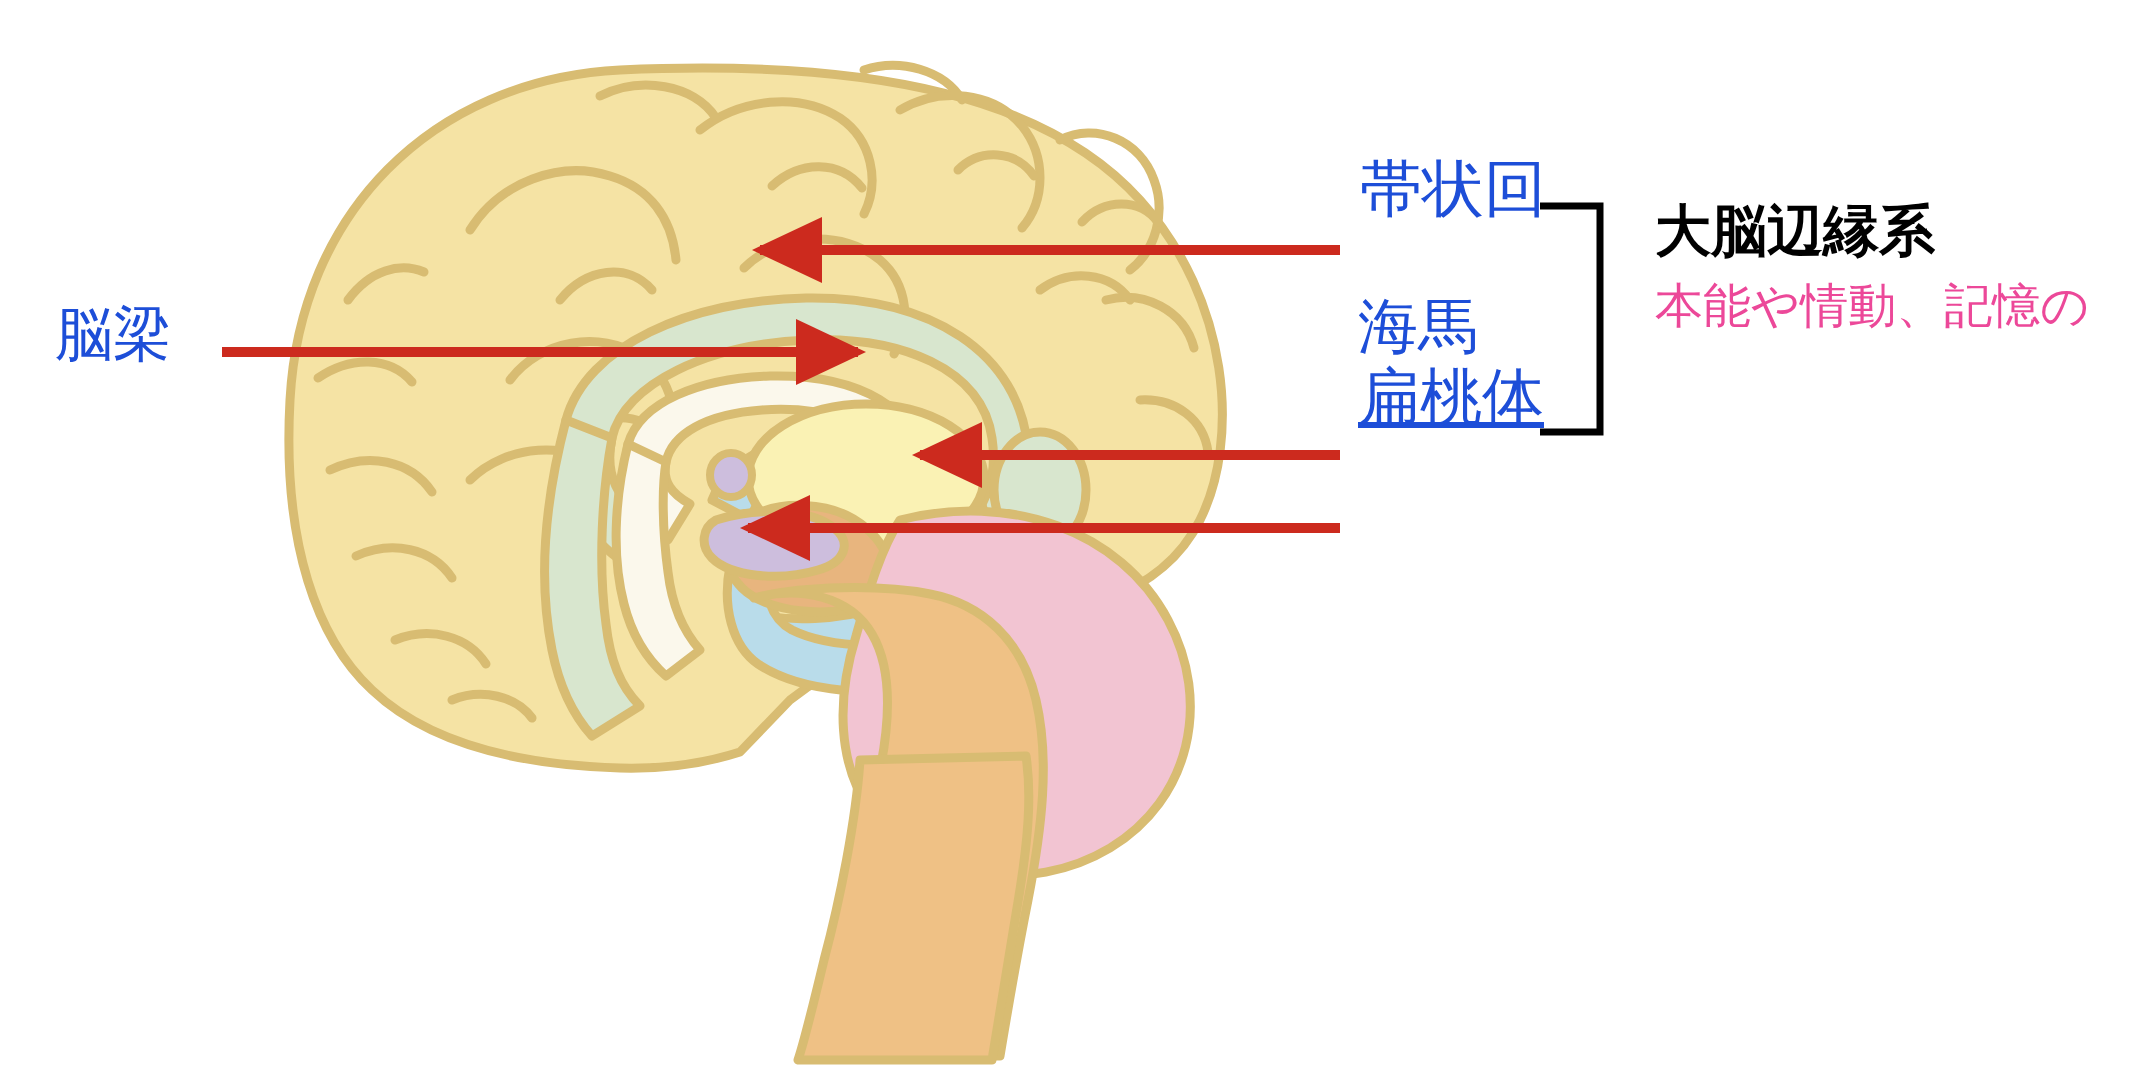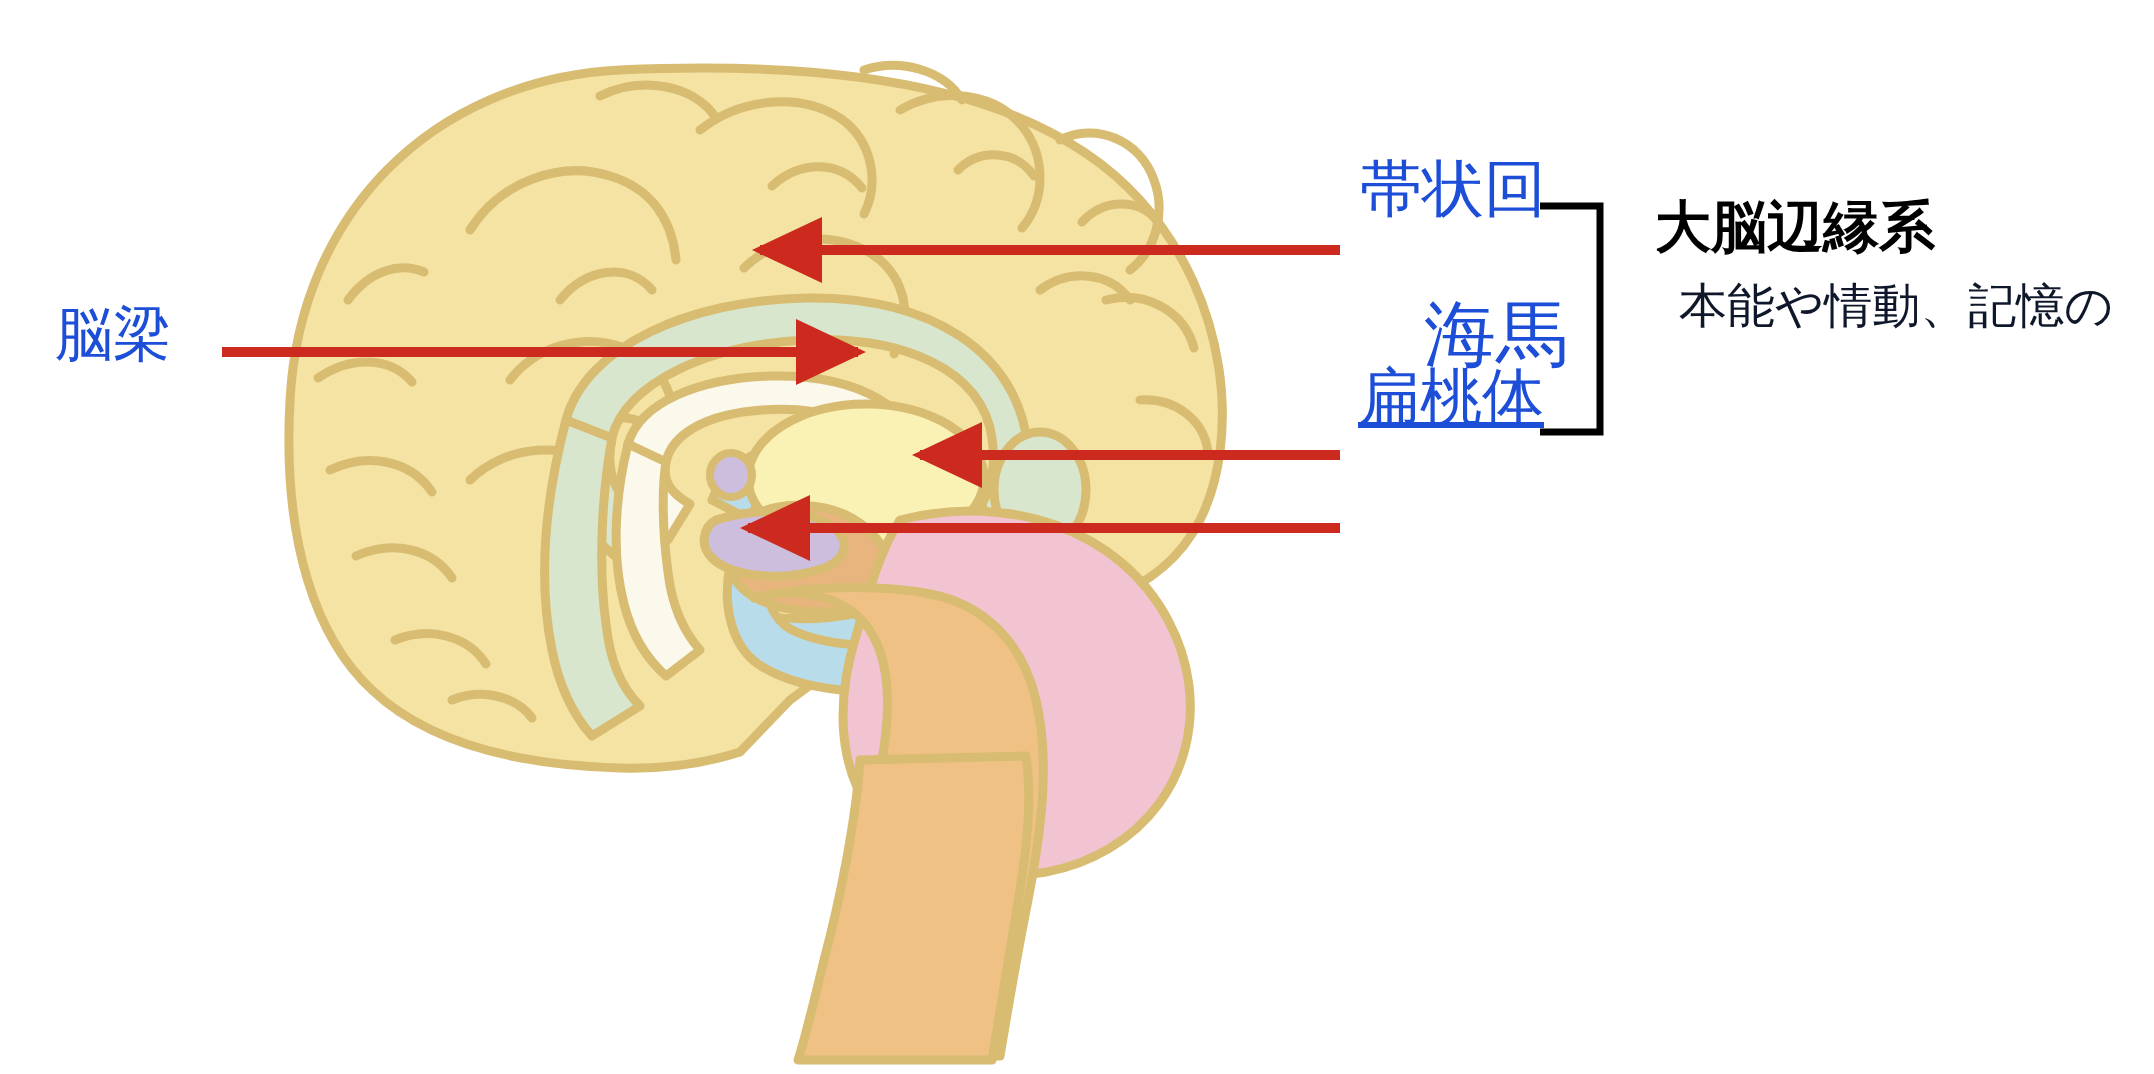--- a/index.html
+++ b/index.html
@@ -35,51 +35,49 @@
     left: 55px;
     top: 300px;
     font-size: 58px;
   }
   #label-cingulate {
     left: 1360px;
     top: 152px;
     font-size: 62px;
   }
   #label-hippocampus {
-    left: 1424px;
+    left: 1358px;
     top: 292px;
-    font-size: 72px;
+    font-size: 60px;
   }
   #label-amygdala {
     left: 1358px;
     top: 360px;
     font-size: 62px;
     text-decoration: underline;
   }
   #limbic-block {
     position: absolute;
     left: 1655px;
     top: 196px;
   }
   #limbic-title {
     font-size: 56px;
     font-weight: bold;
     color: #000000;
     letter-spacing: 0px;
     line-height: 1.25;
     white-space: nowrap;
-    font-family: Liberation Mono, monospace;
   }
   #limbic-desc {
     font-size: 48px;
-    color: #0f172a;
+    color: #ec4899;
     line-height: 1.42;
     margin-top: 6px;
     white-space: nowrap;
-    margin-left: 24px;
   }
   .desc-line { display: block; }
 </style>
 </head>
 <body>
 
 <div id="stage">
 
   <svg id="brain-svg" viewBox="0 0 2154 1074">
     <defs>

